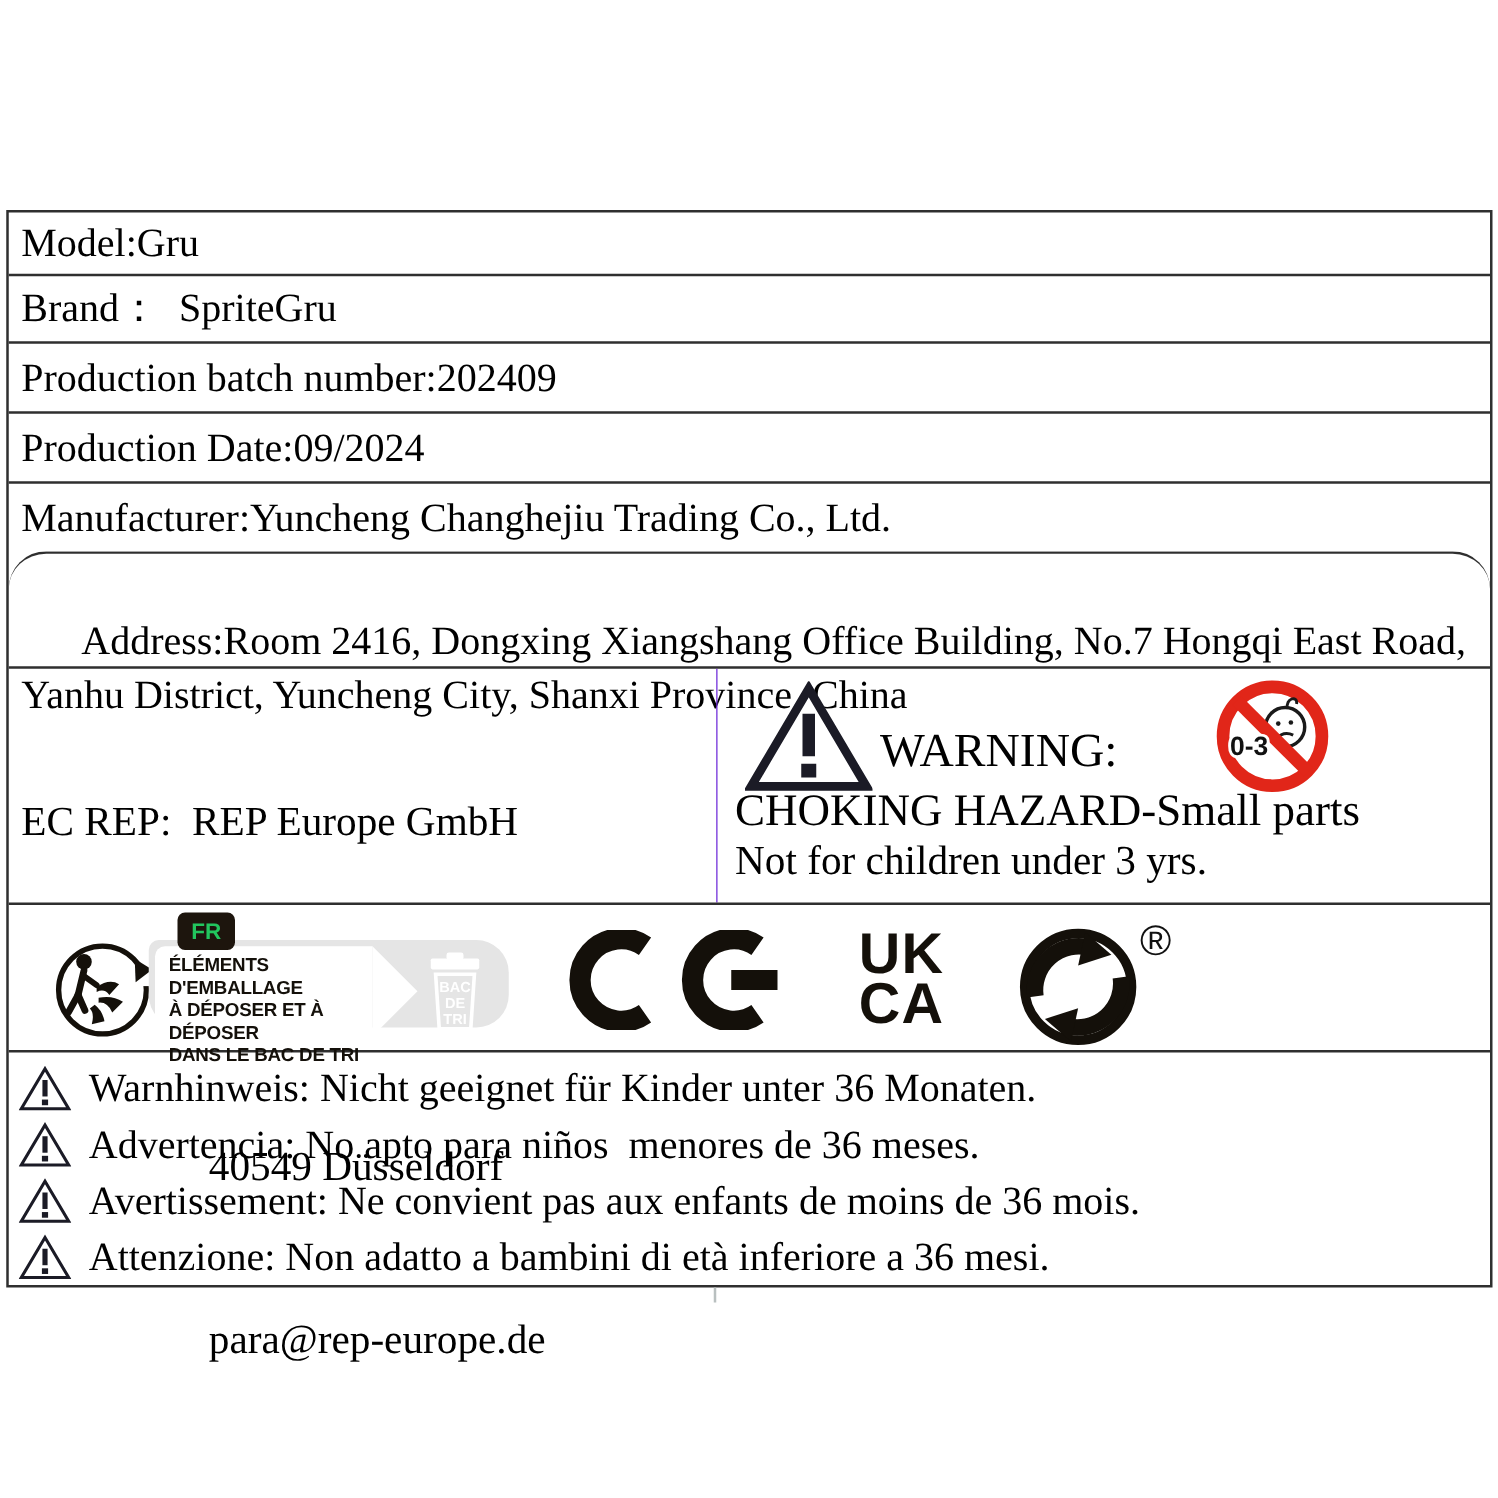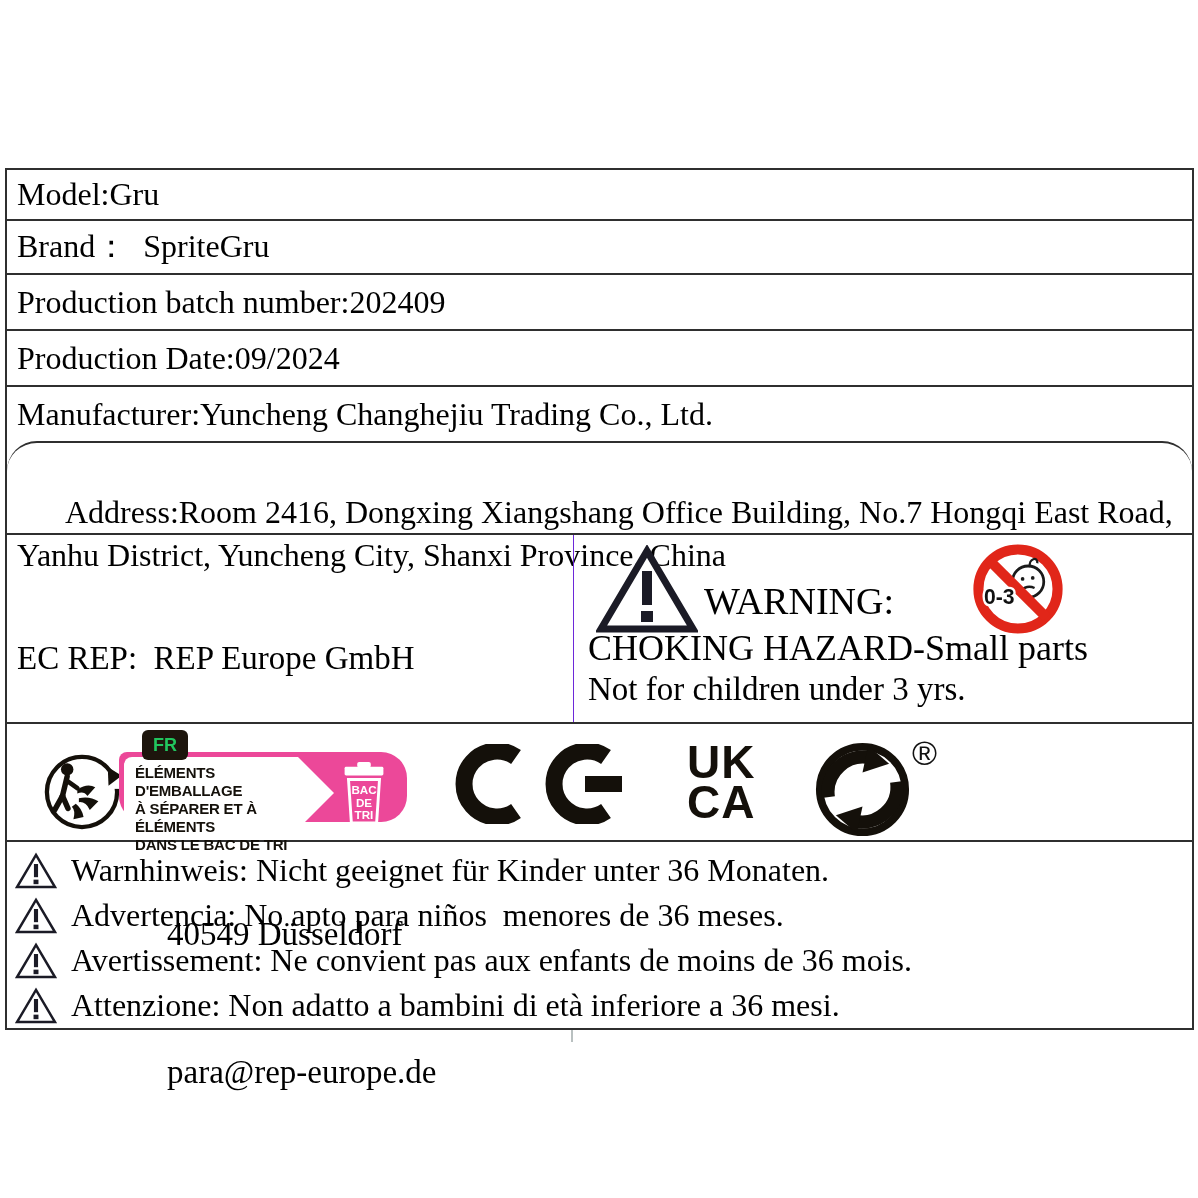--- a/index.html
+++ b/index.html
@@ -18,21 +18,21 @@
   .chk-cell{flex:1;position:relative;}
   .chk-title{position:absolute;left:130px;top:44px;font-size:38px;}
   .chk-l1{position:absolute;left:14px;top:92px;font-size:36px;white-space:pre;}
   .chk-l2{position:absolute;left:14px;top:136px;font-size:33px;white-space:pre;}
   .logos{position:relative;}
   .abs{position:absolute;}
   .infotri{position:absolute;left:112px;top:6px;width:290px;height:106px;}
   .frtab{position:absolute;left:3px;top:0;width:46px;height:30px;background:#1d150d;border-radius:6px;
          color:#22c55e;font-family:"Liberation Sans",sans-serif;font-weight:bold;font-size:18px;
          display:flex;align-items:center;justify-content:center;margin-left:20px;}
-  .capsule{position:absolute;left:0;top:22px;width:288px;height:70px;background:#ec4899;
+  .capsule{position:absolute;left:0;top:22px;width:288px;height:70px;background:#e5e5e5;
            border-radius:8px 26px 26px 26px;}
   .wbox{position:absolute;left:5px;top:5px;width:174px;height:72px;background:#fff;border-radius:8px 0 0 8px;}
   .wpoint{position:absolute;left:179px;top:5px;width:0;height:0;
           border-top:36px solid transparent;border-bottom:36px solid transparent;border-left:36px solid #fff;}
   .wtxt{padding:7px 0 0 11px;font-family:"Liberation Sans",sans-serif;font-weight:bold;
         font-size:15px;line-height:18px;letter-spacing:-0.2px;color:#14100a;}
   .ukca{position:absolute;left:680px;top:18px;font-family:"Liberation Sans",sans-serif;
         font-weight:bold;font-size:46px;line-height:40px;letter-spacing:1px;color:#14100a;}
   .regmark{position:absolute;left:905px;top:10px;font-family:"Liberation Sans",sans-serif;font-size:34px;color:#111;}
   .warns{padding-top:6px;display:flex;flex-direction:column;}
@@ -108,21 +108,21 @@
         <path d="M44,47 Q57,38 67,44 L57,55 Q52,48 44,52 Z" fill="#14100a"></path>
         <path d="M46,58 Q60,55 71,62 L60,73 Q55,62 46,63 Z" fill="#14100a"></path>
         <path d="M42,65 Q50,71 52,82 L39,85 Q42,74 37,69 Z" fill="#14100a"></path>
       </svg>
 
       <div class="infotri">
         <div class="capsule">
           <div class="wbox">
             <div class="wtxt">
               <div>ÉLÉMENTS D'EMBALLAGE</div>
-              <div>À SÉPARER ET À ÉLÉMENTS</div>
+              <div>À DÉPOSER ET À DÉPOSER</div>
               <div>DANS LE BAC DE TRI</div>
             </div>
           </div>
           <div class="wpoint"></div>
           <svg class="abs" style="left:222px;top:9px;" width="46" height="64" viewBox="0 0 46 66">
             <rect x="16" y="1" width="14" height="6" rx="2" fill="#ffffff"></rect>
             <rect x="3" y="6" width="40" height="9" rx="1.5" fill="#ffffff"></rect>
             <path d="M7,19 L39,19 L36,64 L10,64 Z" fill="none" stroke="#ffffff" stroke-width="3"></path>
             <text x="23" y="34" text-anchor="middle" font-family="Liberation Sans, sans-serif" font-weight="bold" font-size="12" fill="#ffffff">BAC</text>
             <text x="23" y="47" text-anchor="middle" font-family="Liberation Sans, sans-serif" font-weight="bold" font-size="12" fill="#ffffff">DE</text>

